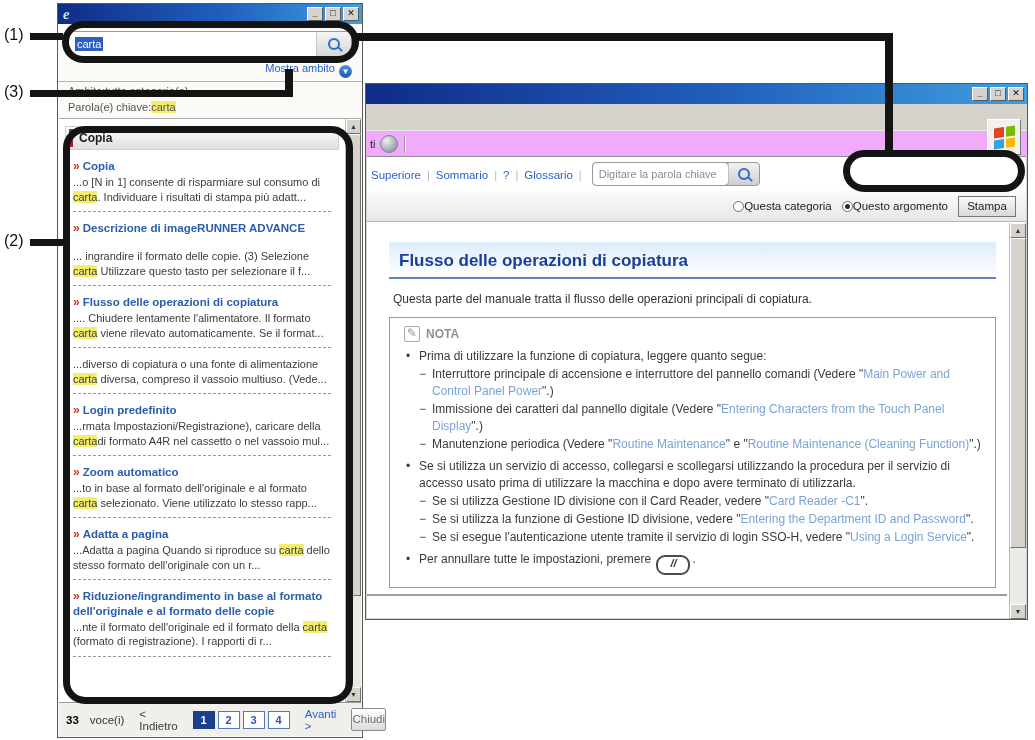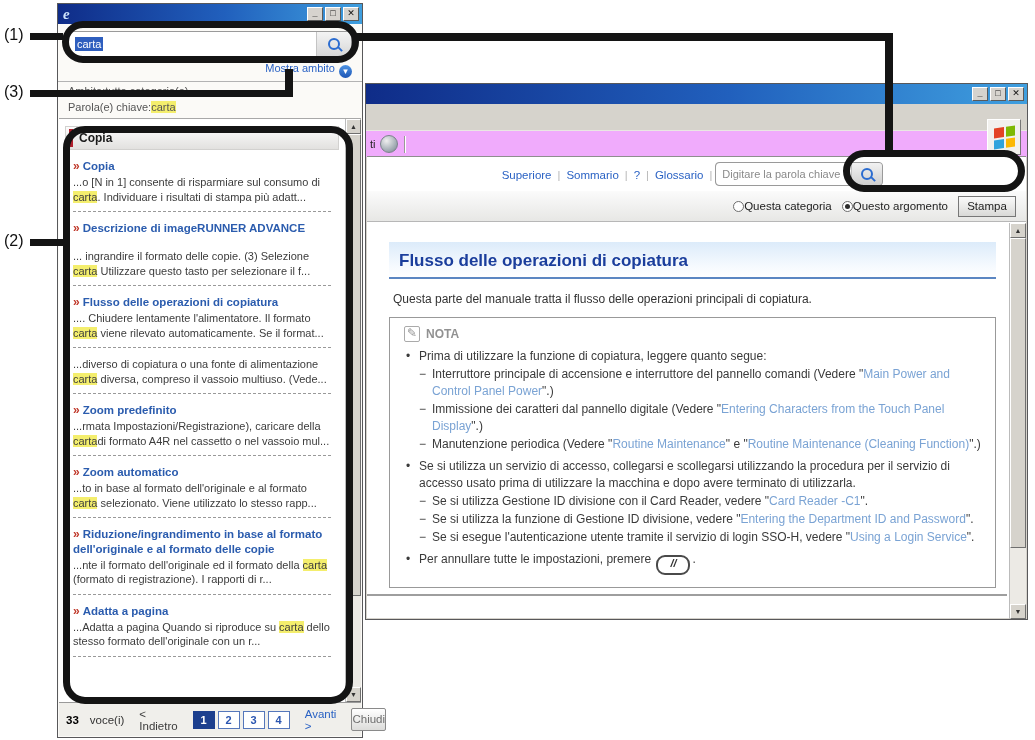--- a/index.html
+++ b/index.html
@@ -67,24 +67,24 @@
   #mw-toolrow{height:26px;background:#f0abfc;position:relative;display:flex;align-items:center;padding-left:4px;}
   .partial-text{font-size:11px;color:#222;margin-right:4px;}
   .history-icon{width:16px;height:16px;border-radius:50%;background:radial-gradient(circle at 35% 30%,#efefef,#9aa5ad 70%,#6c7880);
                 border:1px solid #7b848b;margin-right:6px;}
   .tool-sep{width:1px;height:17px;background:#9a9a96;border-right:1px solid #fff;}
   .flag-box{position:absolute;right:6px;top:-12px;width:32px;height:34px;background:#f2f1ee;
             border:1px solid;border-color:#fff #777 #777 #fff;display:flex;align-items:center;justify-content:center;}
   .winflag{width:21px;height:21px;display:grid;grid-template:1fr 1fr/1fr 1fr;gap:2px;transform:skewY(-8deg);}
   .wf1{background:#e34325;}.wf2{background:#7eb904;}.wf3{background:#31a3dd;}.wf4{background:#fcb804;}
   #mw-content{position:absolute;left:1px;right:1px;top:72px;bottom:1px;background:#fff;border-top:1px solid #8e8e8e;}
-  #nav-row{height:34px;display:flex;align-items:center;justify-content:center;padding-right:12px;}
+  #nav-row{height:34px;display:flex;align-items:center;justify-content:flex-start;padding-right:12px;}
   .nav-link{color:#2a62c4;font-size:11.5px;margin:0 4px;}
   .nav-sep{color:#b5b5b5;font-size:11px;margin:0 2px;}
-  #mw-search-box{display:flex;width:168px;height:24px;border:1px solid #9a9a9a;border-radius:4px;margin-left:1px;background:#a3a3a3;box-sizing:border-box;}
+  #mw-search-box{display:flex;width:168px;height:24px;border:1px solid #9a9a9a;border-radius:4px;margin-left:8px;background:#a3a3a3;box-sizing:border-box;}
   #mw-search-input{flex:1;border:0;outline:0;border-radius:4px;font-size:11px;padding:0 6px;color:#8a8a8a;min-width:0;
                    font-family:"Liberation Sans",sans-serif;}
   #mw-search-input::placeholder{color:#8a8a8a;opacity:1;}
   .mw-mag-btn{width:30px;border-left:1px solid #bfbfbf;border-radius:0 3px 3px 0;background:linear-gradient(#f2f2f2,#cfcfcf);
               display:flex;align-items:center;justify-content:center;}
   #radio-row{height:30px;background:linear-gradient(#fbfbfb,#e7e7e5);border-bottom:1px solid #b7b7b7;
              display:flex;align-items:center;justify-content:flex-end;padding-right:10px;font-size:11.5px;color:#222;}
   .radio{width:11px;height:11px;border:1px solid #6d6d6d;border-radius:50%;background:#fff;position:relative;box-sizing:border-box;}
   .radio.checked::after{content:"";position:absolute;inset:2px;background:#2d2d2d;border-radius:50%;}
   .radio-label{margin-right:10px;}
@@ -225,37 +225,37 @@
         <div class="result-item">
           <div class="r-title"><span class="r-arrow">»</span><span>Flusso delle operazioni di copiatura</span></div>
           <div class="r-snippet">.... Chiudere lentamente l'alimentatore. Il formato <span class="hl">carta</span> viene rilevato automaticamente. Se il format...</div>
           <div class="r-divider"></div>
         </div>
         <div class="result-item">
           <div class="r-snippet">...diverso di copiatura o una fonte di alimentazione <span class="hl">carta</span> diversa, compreso il vassoio multiuso. (Vede...</div>
           <div class="r-divider"></div>
         </div>
         <div class="result-item">
-          <div class="r-title"><span class="r-arrow">»</span><span>Zoom predefinito</span></div>
+          <div class="r-title"><span class="r-arrow">»</span><span>Login predefinito</span></div>
           <div class="r-snippet">...rmata Impostazioni/Registrazione), caricare della <span class="hl">carta</span>di formato A4R nel cassetto o nel vassoio mul...</div>
           <div class="r-divider"></div>
         </div>
         <div class="result-item">
           <div class="r-title"><span class="r-arrow">»</span><span>Zoom automatico</span></div>
           <div class="r-snippet">...to in base al formato dell'originale e al formato <span class="hl">carta</span> selezionato. Viene utilizzato lo stesso rapp...</div>
           <div class="r-divider"></div>
         </div>
         <div class="result-item">
+          <div class="r-title"><span class="r-arrow">»</span><span>Adatta a pagina</span></div>
+          <div class="r-snippet">...Adatta a pagina Quando si riproduce su <span class="hl">carta</span> dello stesso formato dell'originale con un r...</div>
+          <div class="r-divider"></div>
+        </div>
+        <div class="result-item">
           <div class="r-title"><span class="r-arrow">»</span><span>Riduzione/ingrandimento in base al formato dell'originale e al formato delle copie</span></div>
           <div class="r-snippet">...nte il formato dell'originale ed il formato della <span class="hl">carta</span> (formato di registrazione). I rapporti di r...</div>
-          <div class="r-divider"></div>
-        </div>
-        <div class="result-item">
-          <div class="r-title"><span class="r-arrow">»</span><span>Adatta a pagina</span></div>
-          <div class="r-snippet">...Adatta a pagina Quando si riproduce su <span class="hl">carta</span> dello stesso formato dell'originale con un r...</div>
           <div class="r-divider"></div>
         </div>
       </div>
     <div id="lw-list-scrollbar" class="sb">
       <div class="sb-btn">▲</div>
       <div class="sb-thumb" style="height:462px;"></div>
       <div class="sb-btn" style="position:absolute;bottom:0;">▼</div>
     </div>
   </div>
   <div id="lw-footer">

